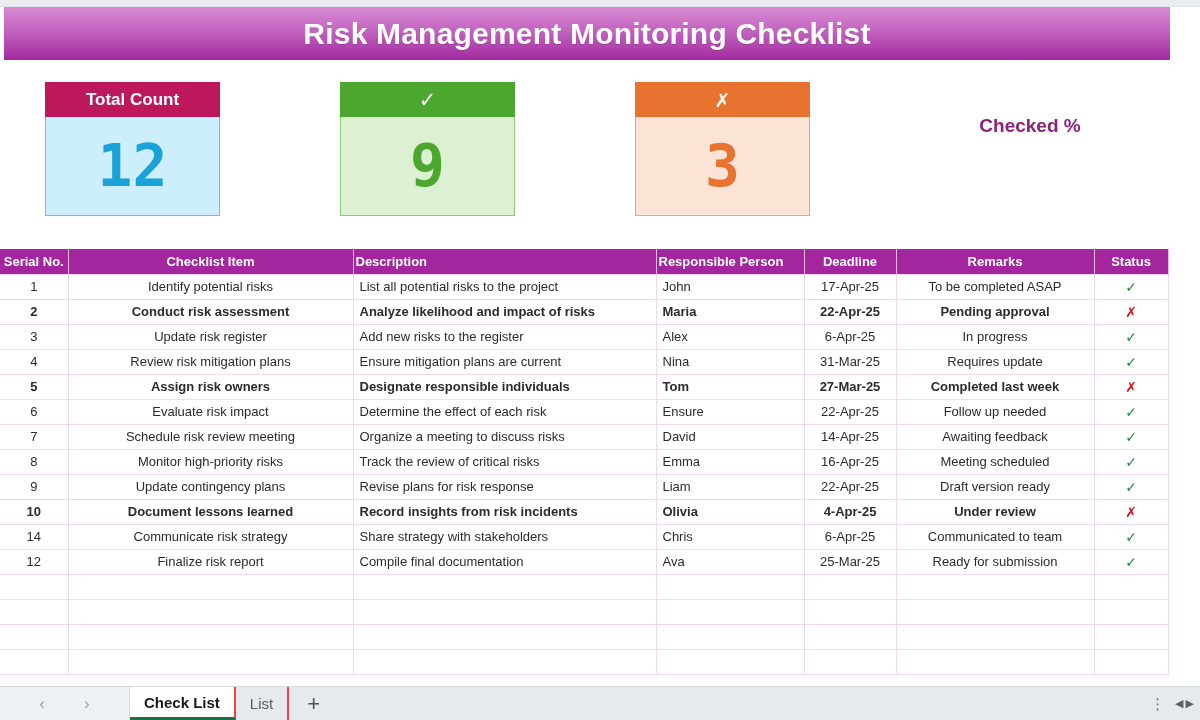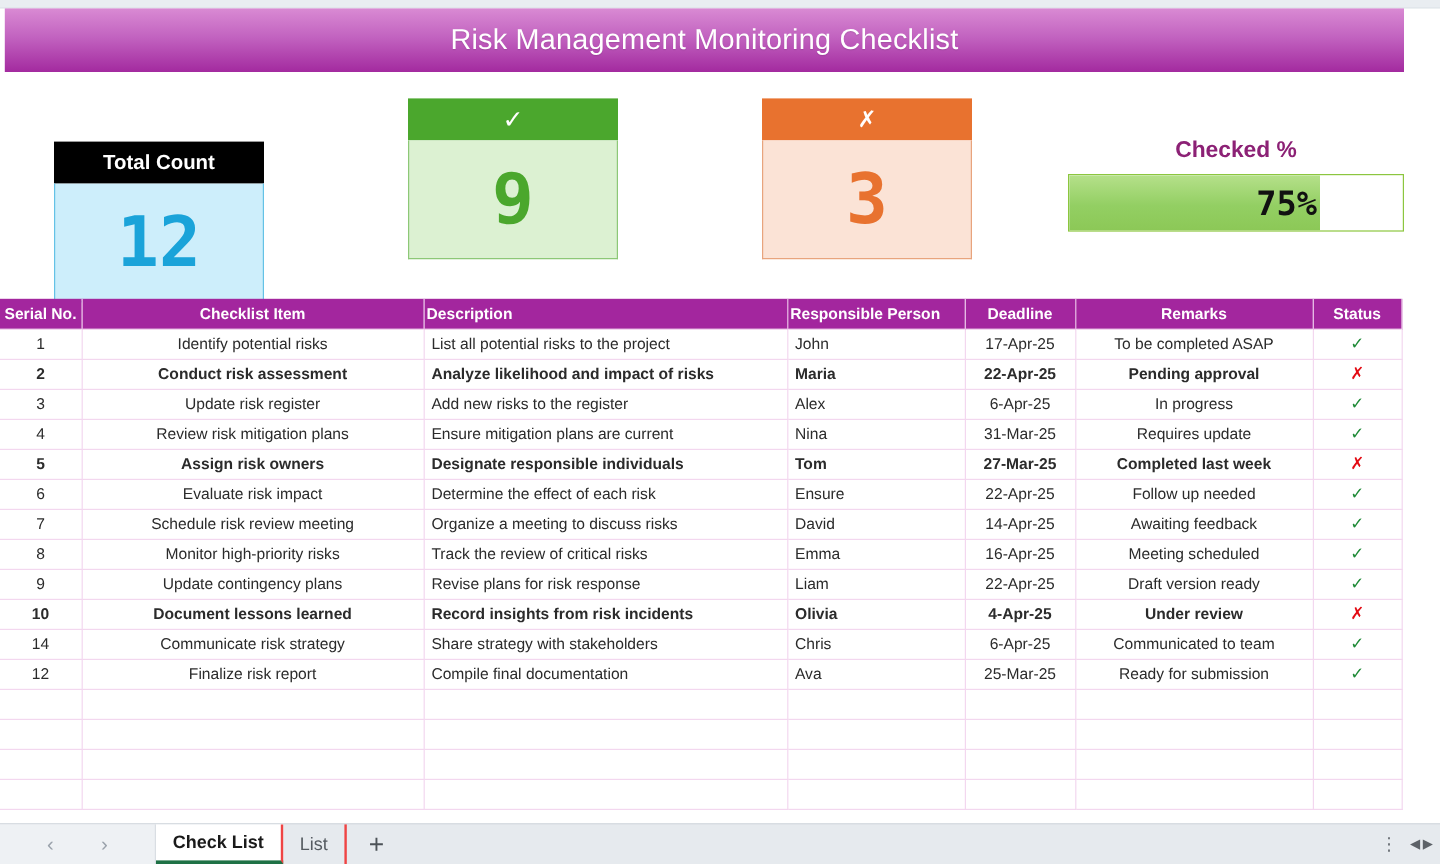--- a/index.html
+++ b/index.html
@@ -18,22 +18,22 @@
   }
 
   
   #title-banner {
     position: absolute; left: 4px; top: 7px; width: 1166px; height: 53px;
     background: linear-gradient(to bottom, #d98ad3 0%, #c263c0 45%, #a32a9f 100%);
     display: flex; align-items: center; justify-content: center;
   }
   #title-text {
     color: #ffffff;
-    font-size: 24px;
-    font-weight: normal;
+    font-size: 30px;
+    font-weight: bold;
     letter-spacing: 0.2px;
     text-shadow: 0 1px 1px rgba(0,0,0,.12);
   }
 
   
   #kpi-area {
     position: absolute; left: 0; top: 60px; width: 1200px; height: 185px;
     background: #ffffff;
   }
 
@@ -48,21 +48,21 @@
     display: flex; align-items: center; justify-content: center;
   }
   .kpi-value {
     font-family: "DejaVu Sans Mono", monospace;
     font-weight: bold;
     font-size: 58px;
     line-height: 1;
   }
 
   #card-total { left: 45px; width: 175px; }
-  #card-total .kpi-head { background: #000000; margin-top: 36px; }
+  #card-total .kpi-head { background: #be185d; }
   #card-total .kpi-body { background: #cdeefb; border: 1px solid #64c2e6; border-top: none; }
   #card-total .kpi-value { color: #1aa3d9; }
 
   #card-checked { left: 340px; width: 175px; }
   #card-checked .kpi-head { background: #4ba72d; }
   #card-checked .kpi-body { background: #dcf1d2; border: 1px solid #8dc877; border-top: none; }
   #card-checked .kpi-value { color: #4ba72d; }
   #card-checked .kpi-head .mark { font-size: 21px; font-family: "DejaVu Sans", sans-serif; }
 
   #card-unchecked { left: 635px; width: 175px; }
@@ -208,25 +208,20 @@
     <div class="kpi-head">
       <span class="mark">✗</span>
     </div>
     <div class="kpi-body">
       <span class="kpi-value">3</span>
     </div>
   </div>
 
   <div id="gauge-block">
     <div id="gauge-label">Checked %</div>
-    <div id="gauge-track">
-      <div id="gauge-fill" style="width: 75%;">
-        <span id="gauge-pct">75%</span>
-      </div>
-    </div>
   </div>
 
 </div>
 
 <table id="sheet-table">
   <thead>
     <tr>
       <th class="c-serial">Serial No.</th>
       <th class="c-item">Checklist Item</th>
       <th class="c-desc">Description</th>

